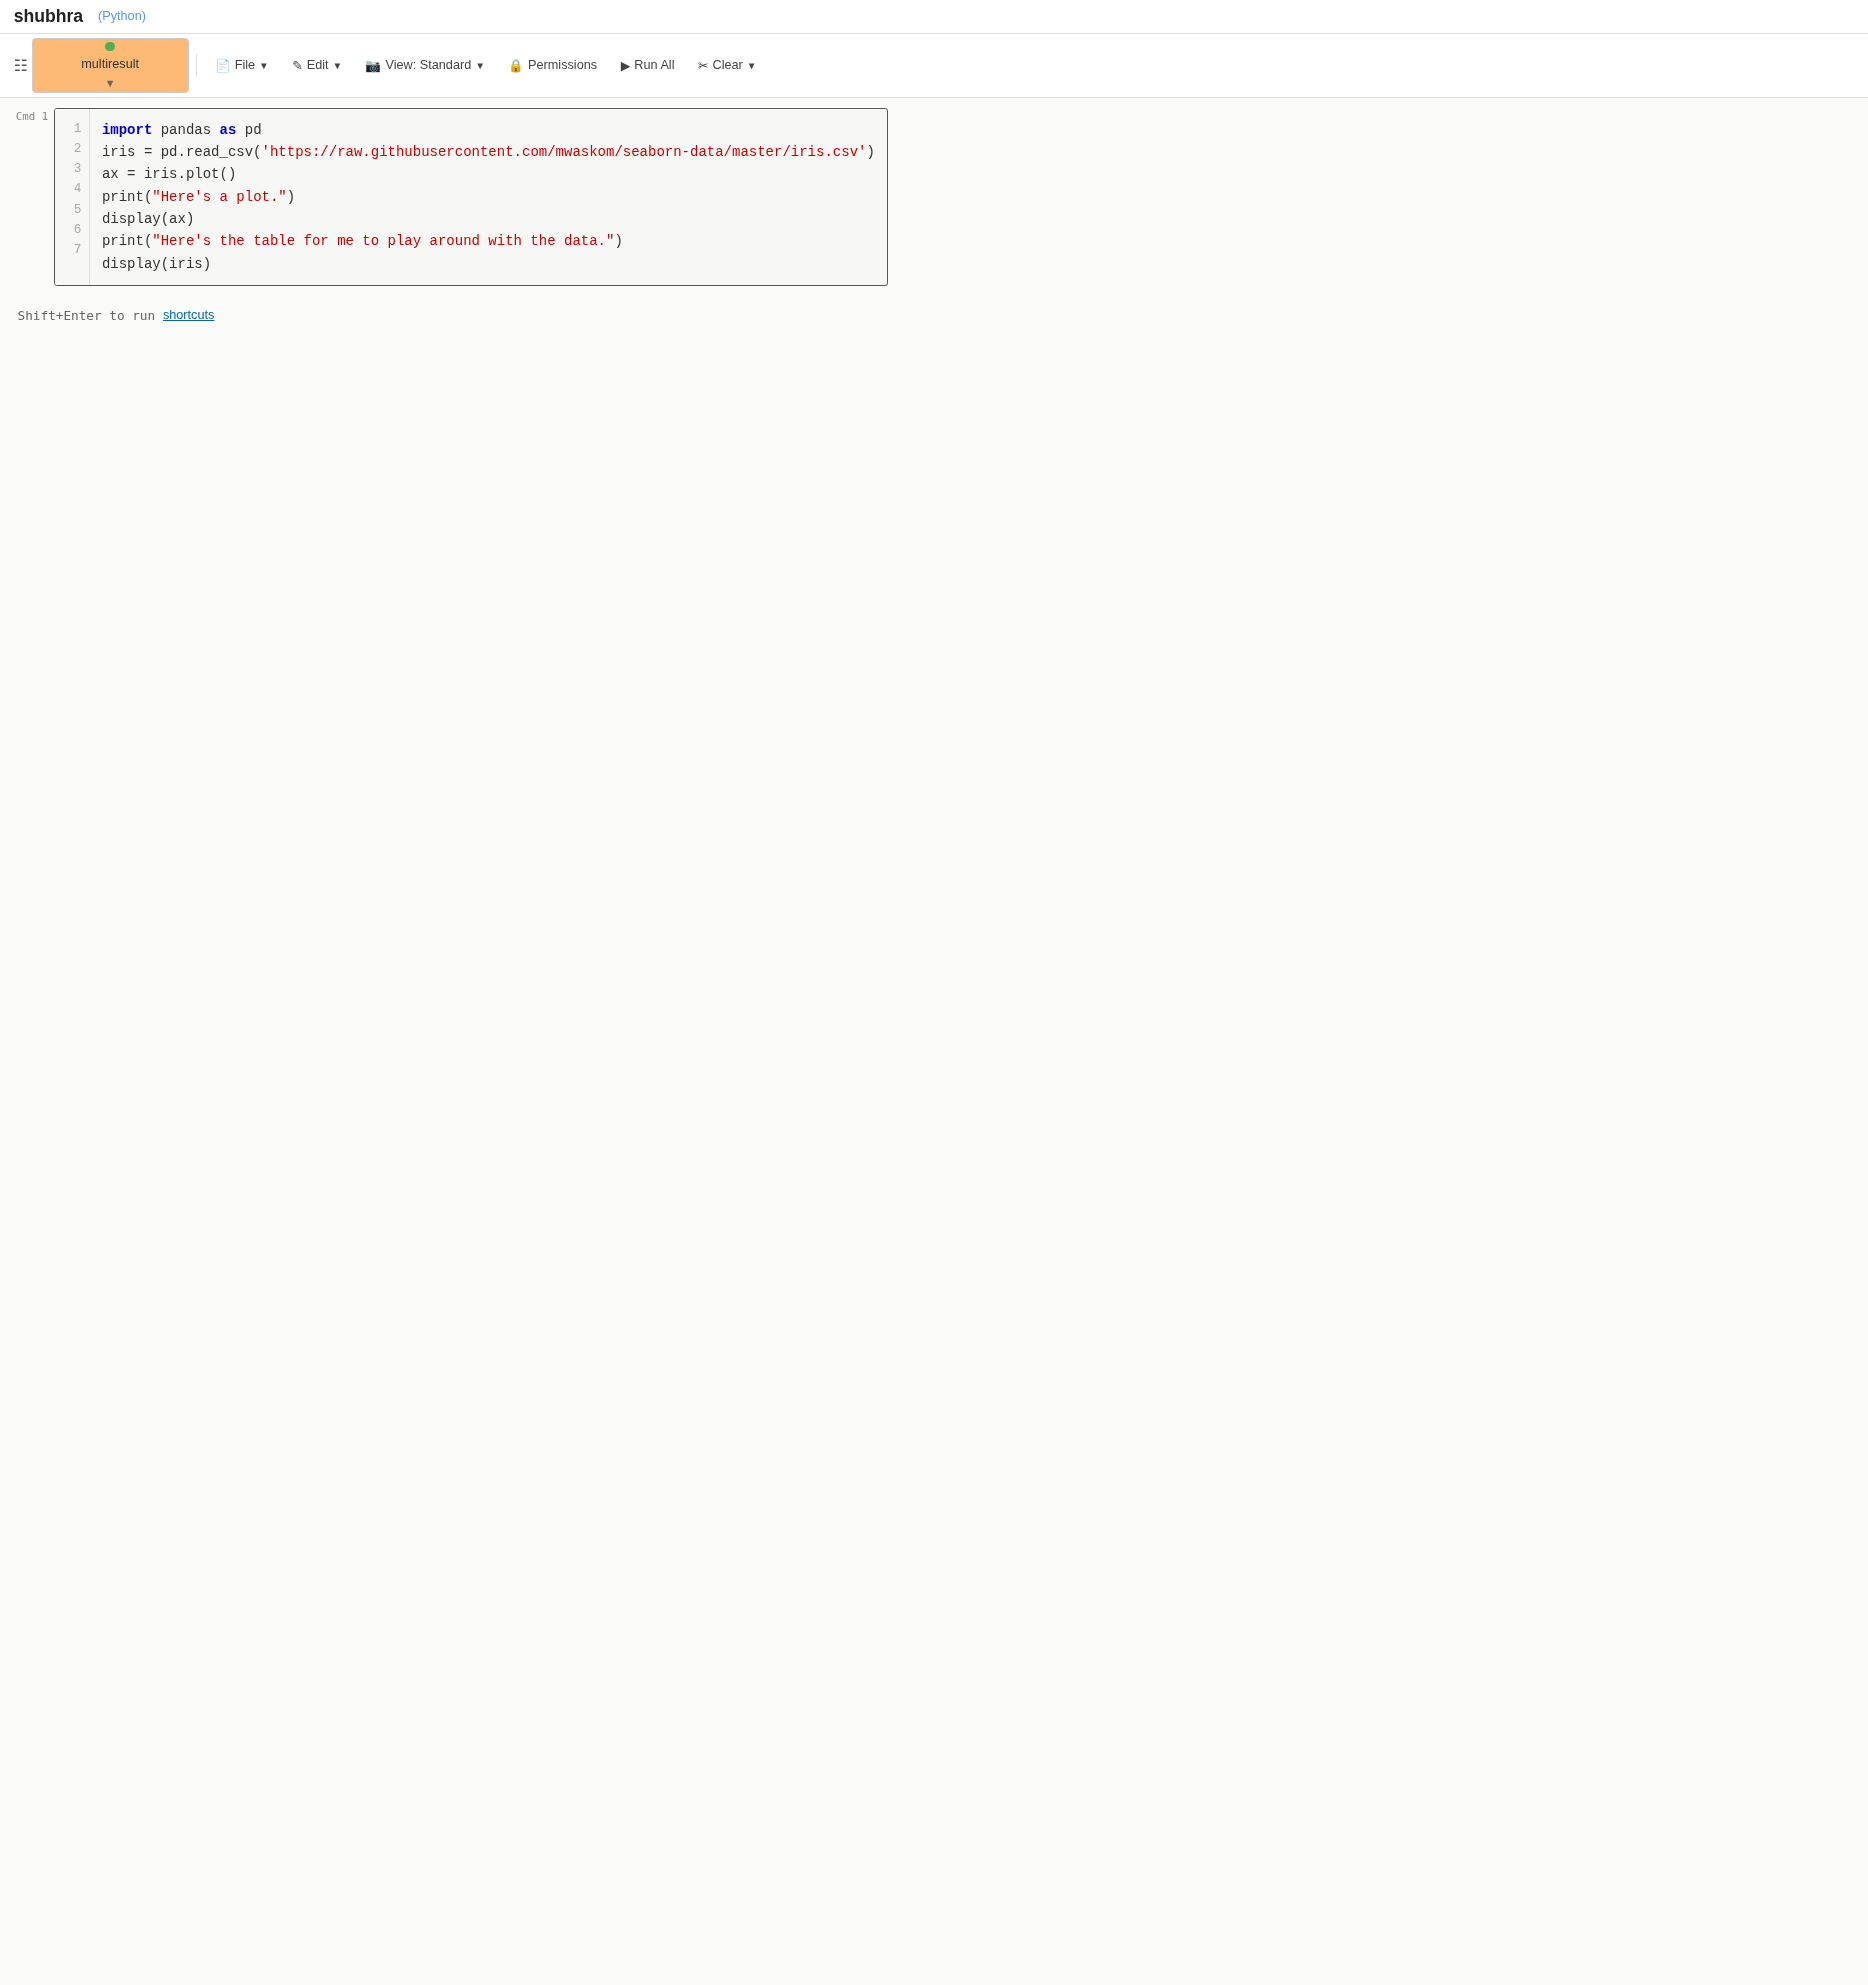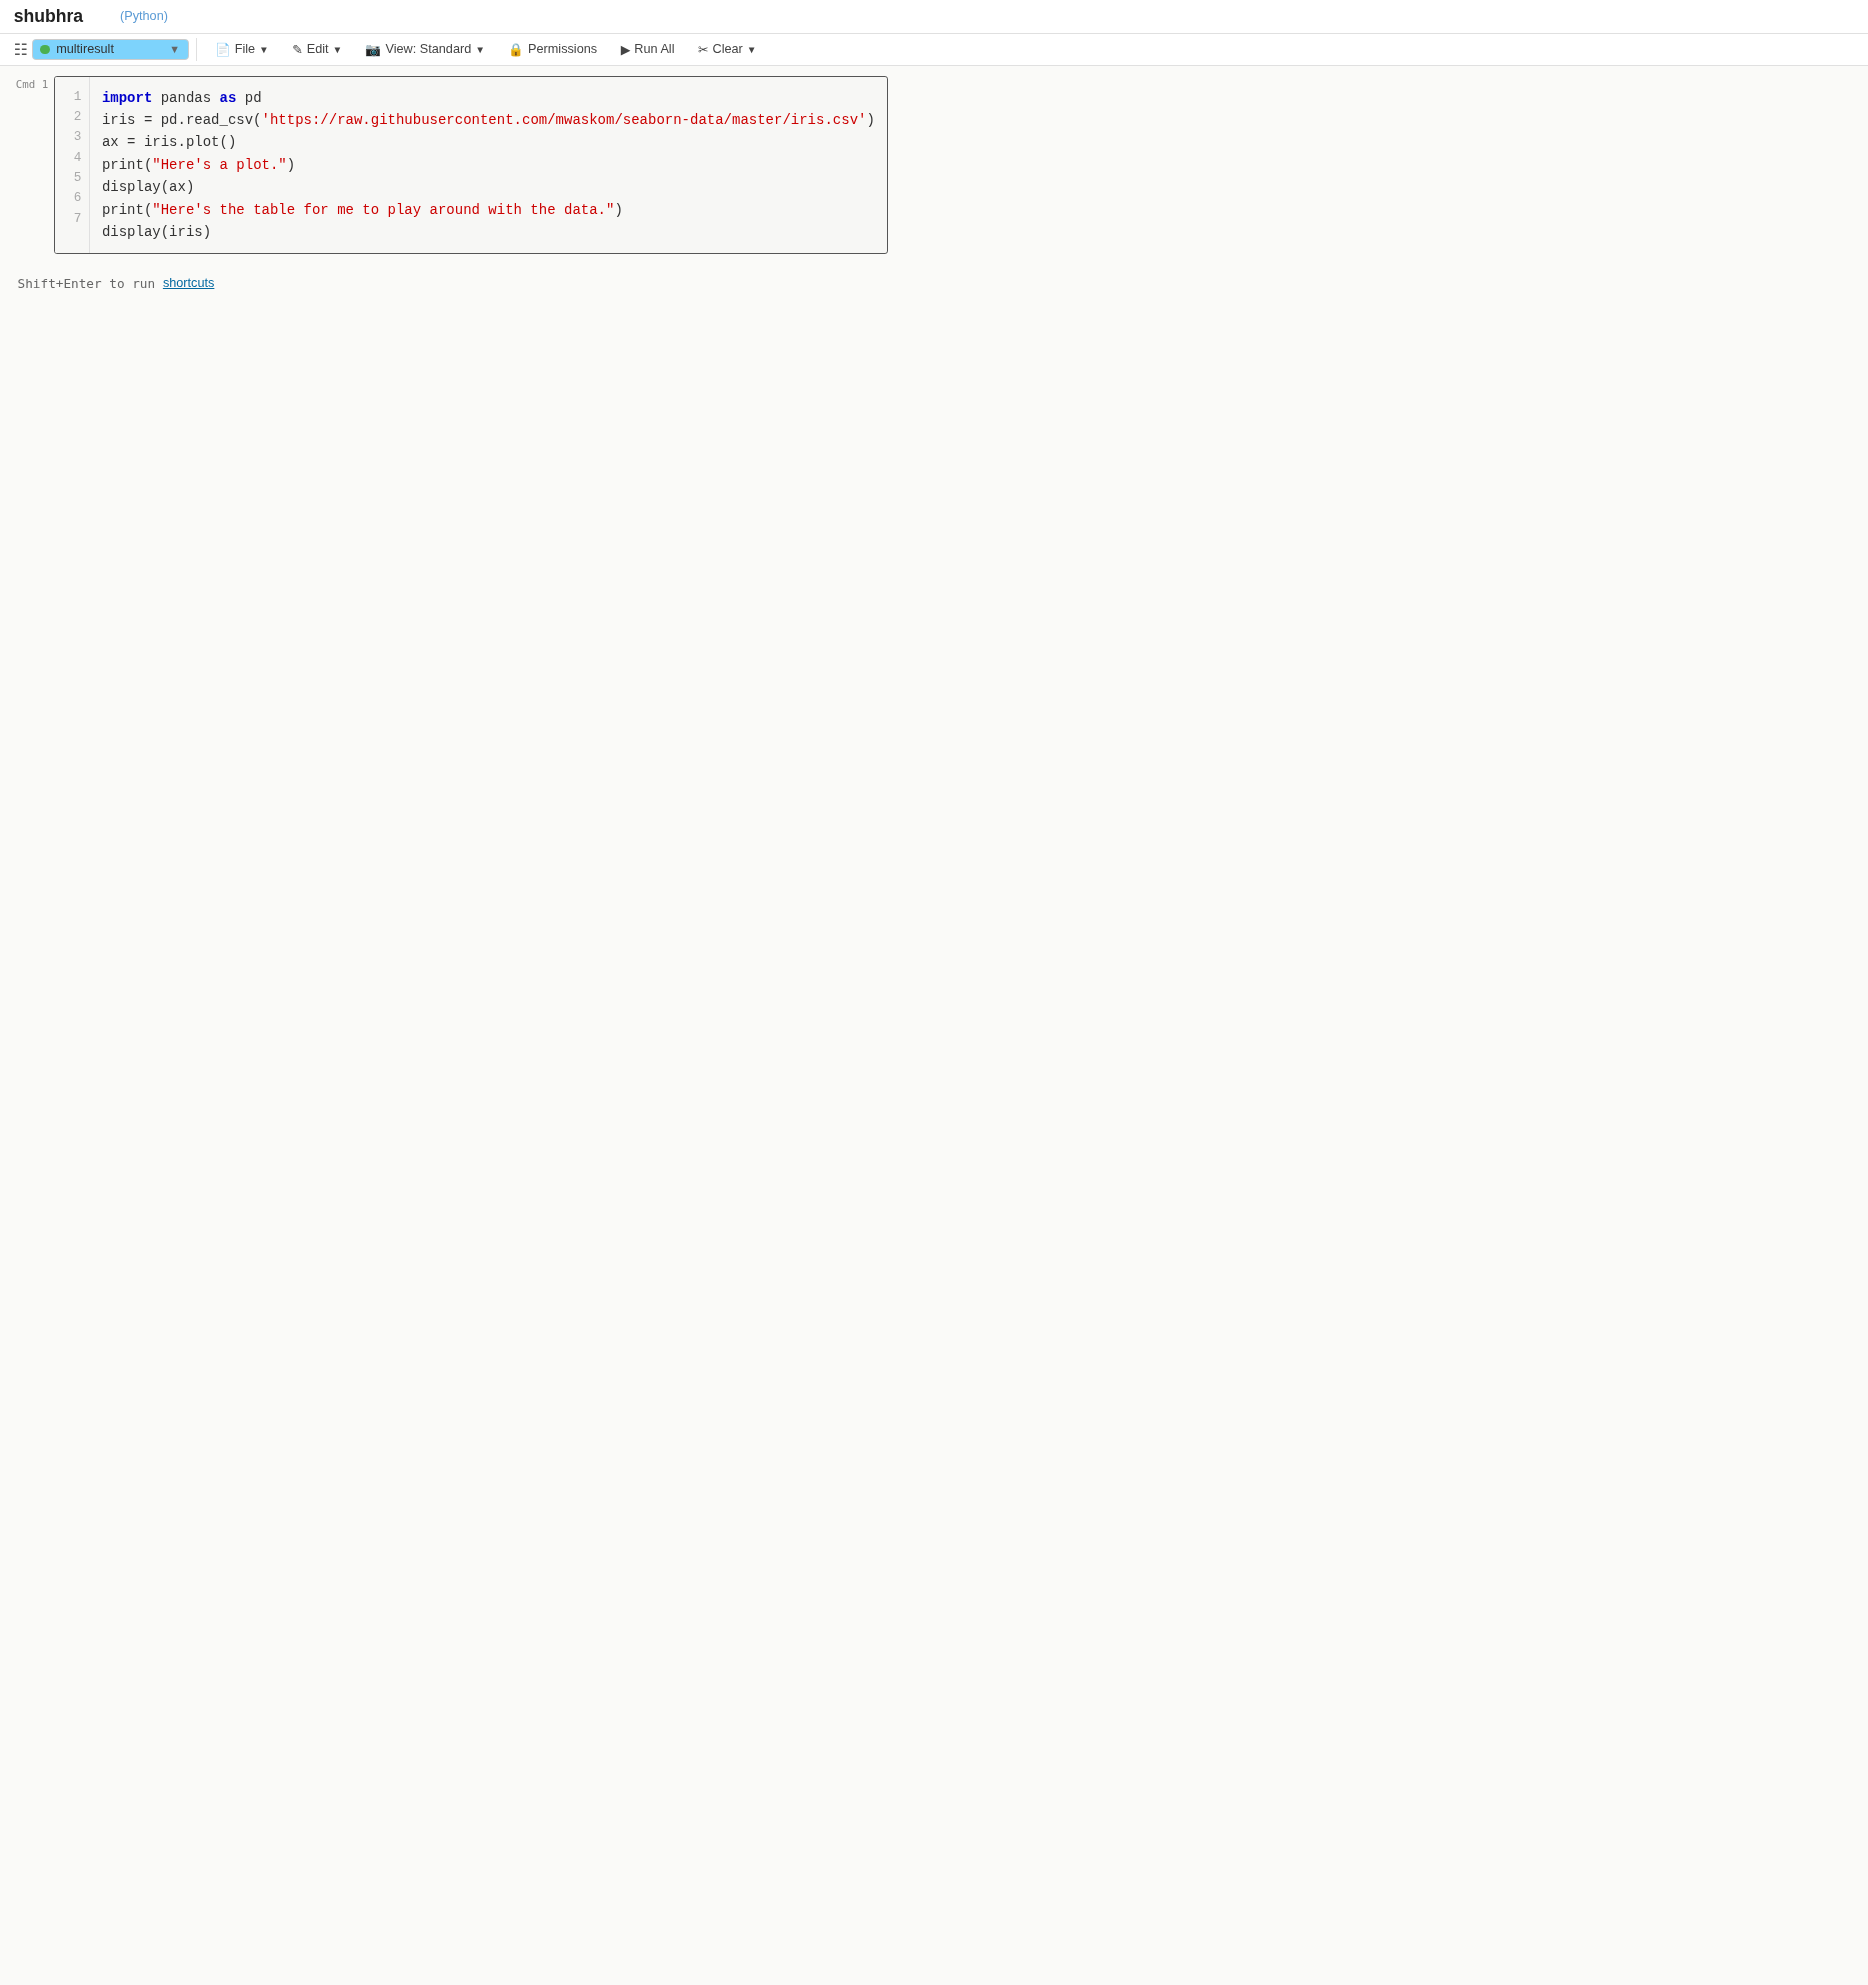--- a/index.html
+++ b/index.html
@@ -10,21 +10,21 @@
       font-size: 13.7px;
     }
 
     
     .top-bar {
       display: flex;
       align-items: center;
       padding: 5.9px 13.7px;
       background: #fff;
       border-bottom: 1px solid #e0e0e0;
-      gap: 33px;
+      gap: 11px;
     }
     .app-title {
       font-size: 17.6px;
       font-weight: 600;
       color: #222;
       margin-right: 3.9px;
     }
     .app-lang {
       font-size: 12.7px;
       color: #5b9bd5;
@@ -39,24 +39,25 @@
       border-bottom: 1px solid #e0e0e0;
       gap: 3.9px;
       flex-wrap: wrap;
     }
     .kernel-selector {
       display: flex;
       align-items: center;
       border: 1px solid #ccc;
       border-radius: 3.9px;
       padding: 2.9px 7.8px;
-      background: #7dd3fc;
+      background: #fdba74;
       gap: 5.9px;
       min-width: 157px;
       cursor: pointer;
+      flex-direction: column;
     }
     .kernel-dot {
       width: 9.8px;
       height: 9.8px;
       border-radius: 50%;
       background: #4caf50;
       flex-shrink: 0;
     }
     .kernel-name {
       font-size: 12.7px;

